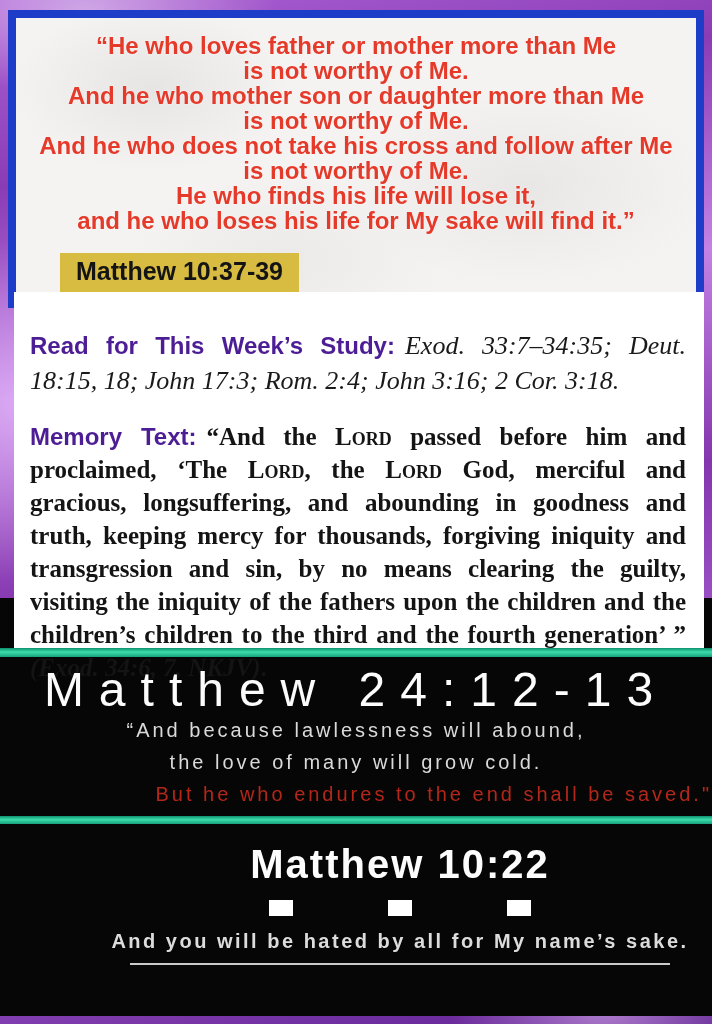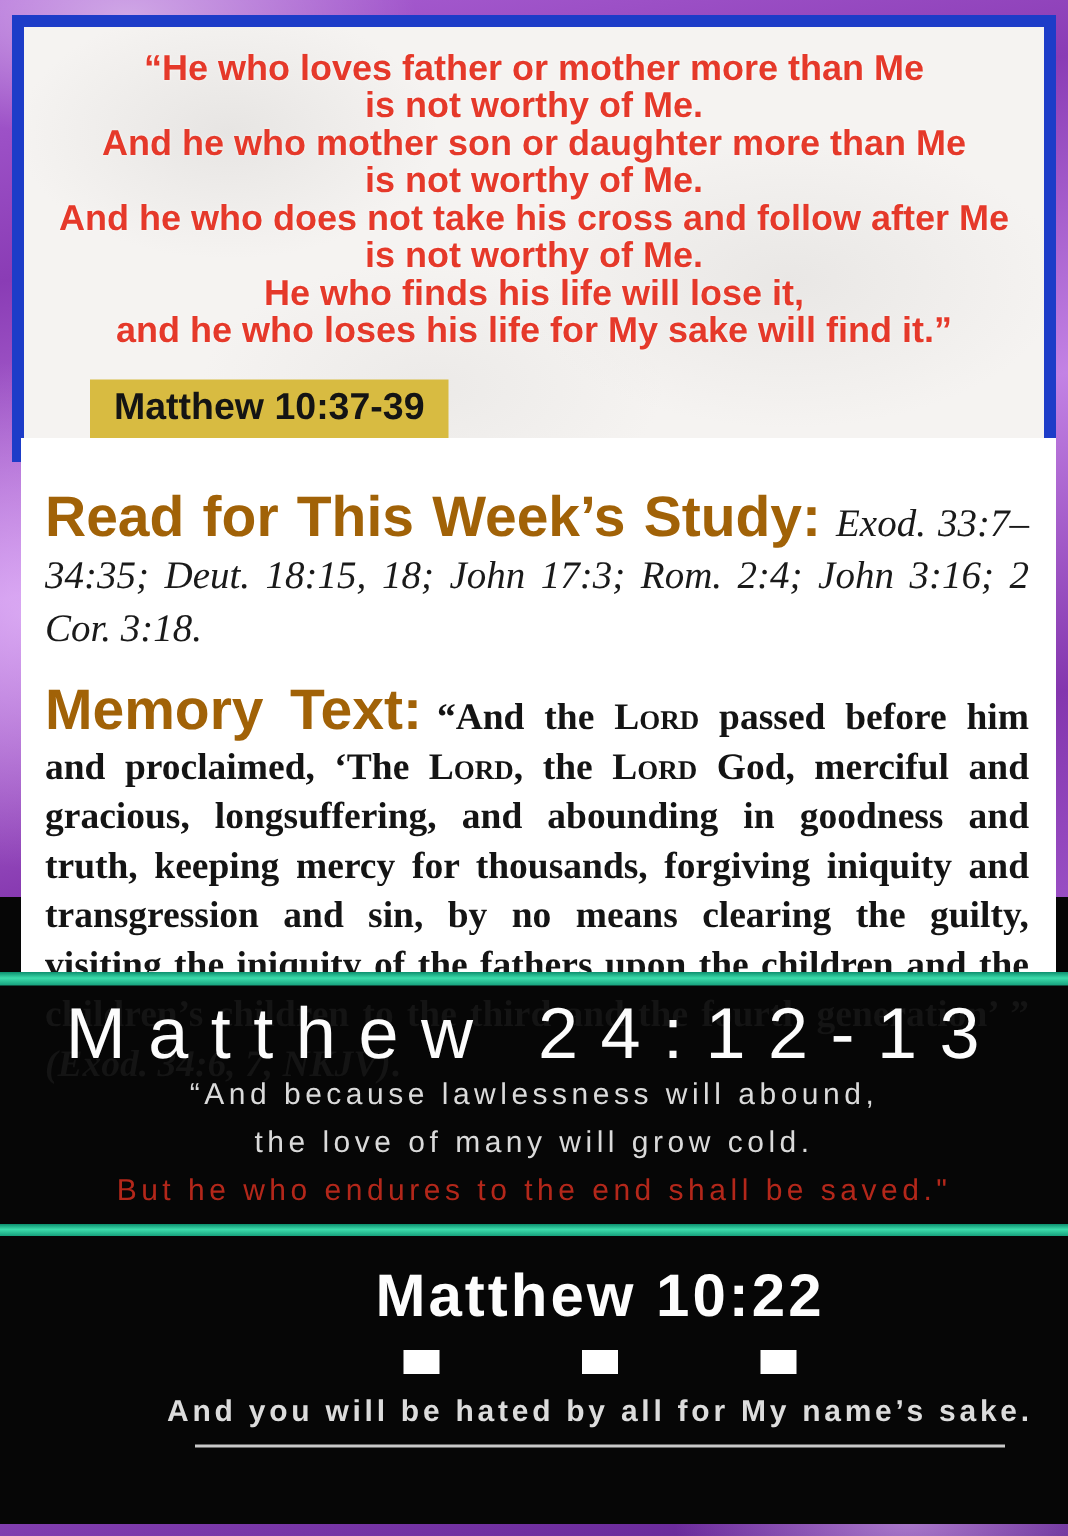--- a/index.html
+++ b/index.html
@@ -35,36 +35,36 @@
   
   .card2{
     position:absolute;left:14px;top:292px;width:690px;height:356px;box-sizing:border-box;
     background:#ffffff;padding:36px 18px 0 16px;
   }
   .study-p{margin:0;text-align:justify;font-family:"Liberation Serif",serif;
     font-style:italic;font-size:26px;line-height:35px;color:#1a1a1a;}
   .memory-p{margin:22px 0 0 0;text-align:justify;font-family:"Liberation Serif",serif;
     font-weight:bold;font-size:25px;line-height:33px;color:#141414;}
   .red-head{font-family:"Liberation Sans",sans-serif;font-style:normal;font-weight:900;
-    font-size:38px;color:#a16207;margin-right:10px;letter-spacing:0;}
+    font-size:24px;color:#4c1d95;margin-right:10px;letter-spacing:0;}
   .sc{font-variant:small-caps;}
   .cit{font-style:italic;}
 
   
   .teal{position:absolute;left:0;width:712px;background:linear-gradient(180deg,#0c8f6e 0%,#3cdcab 45%,#16a07c 100%);}
   .teal1{top:648px;height:9px;}
   .teal2{top:816px;height:8px;}
 
   
   .sec3{position:absolute;left:0;top:657px;width:712px;height:159px;text-align:center;background:transparent;}
   .sec3-title{margin-top:9px;font-weight:normal;font-size:48px;line-height:1;color:#fcfcfc;
     letter-spacing:15px;white-space:nowrap;}
   .sec3-line{font-weight:normal;font-size:20px;line-height:32px;letter-spacing:3px;color:#dadada;}
   .sec3-line:first-of-type{margin-top:10px;}
-  .txt-red{color:#b3271a;}
+  .txt-red{color:#b3271a;text-align:right;}
 
   
   .sec4{position:absolute;left:0;top:824px;width:712px;height:192px;text-align:center;padding-left:44px;}
   .sec4-title{margin-top:20px;font-weight:bold;font-size:40px;line-height:1;color:#fdfdfd;letter-spacing:2px;}
   .squares{margin-top:16px;display:flex;justify-content:center;gap:95px;}
   .sq{width:24px;height:16px;background:#ffffff;display:inline-block;}
   .sec4-line{font-weight:bold;font-size:20px;line-height:27px;letter-spacing:2.5px;color:#dcdcdc;}
   .sec4-line.first{margin-top:12px;}
   .rule4{margin:8px auto 0;width:540px;height:2px;background:#c9c9c9;}
 </style>

